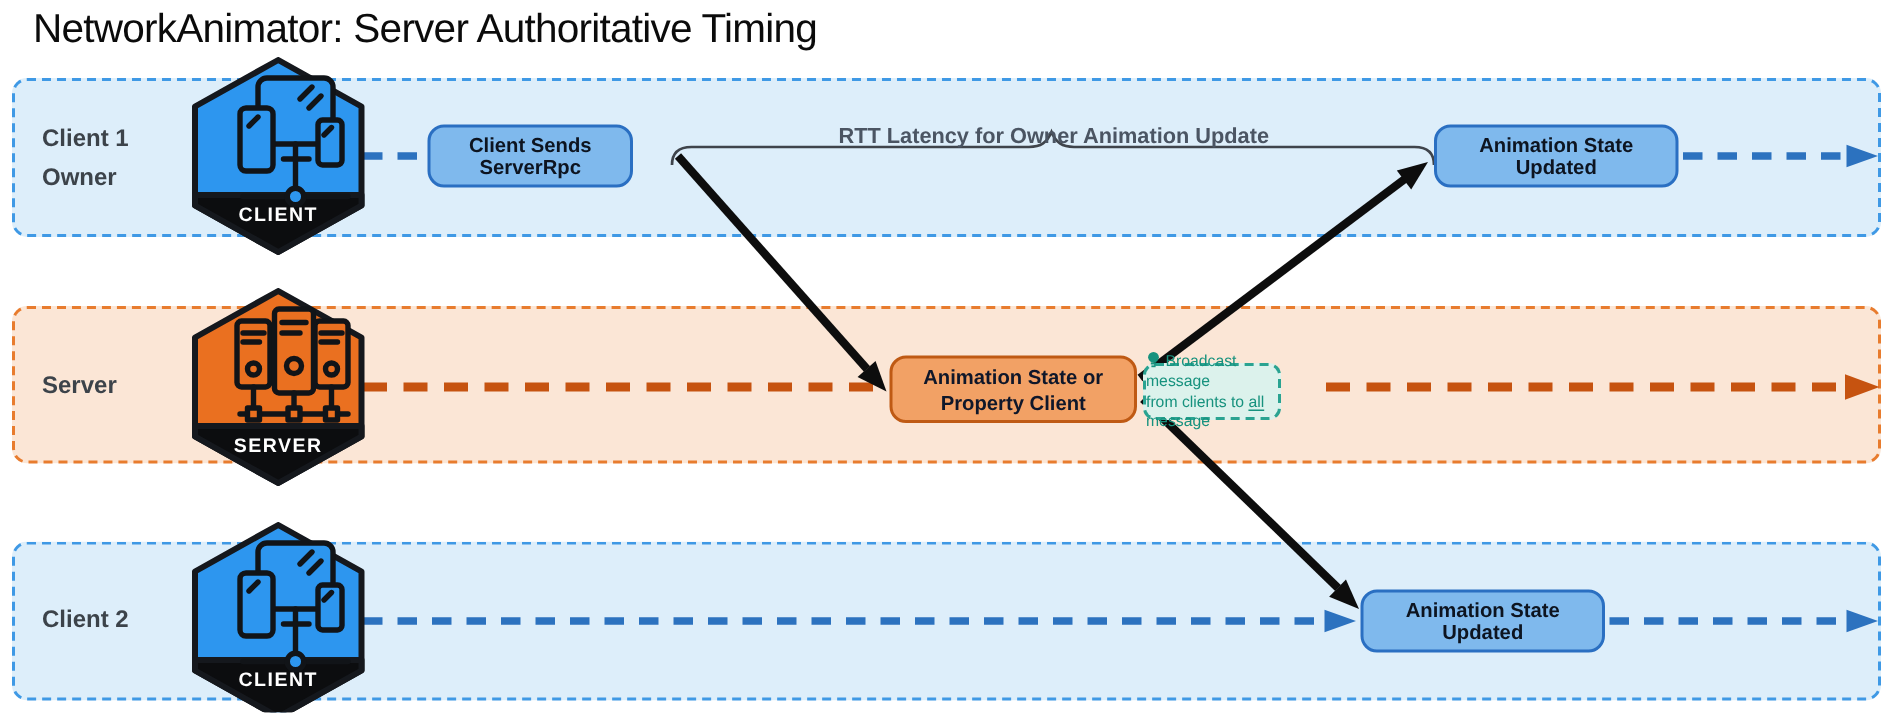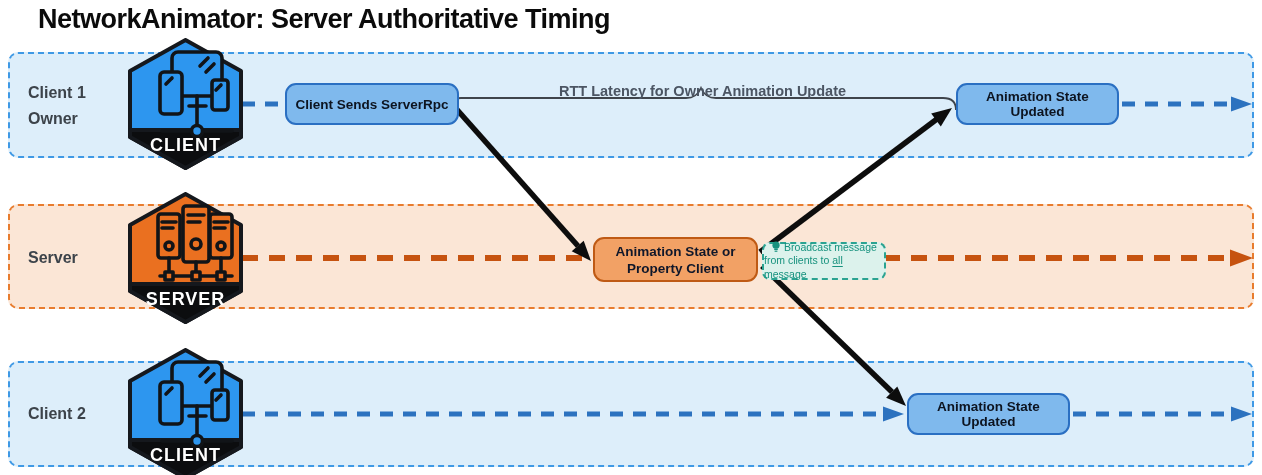--- a/index.html
+++ b/index.html
@@ -1,44 +1,44 @@
 <!DOCTYPE html>
 <html><head>
 <meta charset="utf-8">
 <style>
   html,body{margin:0;padding:0;background:#ffffff;}
   #canvas{position:relative;width:1262px;height:475px;background:#ffffff;overflow:hidden;
           font-family:"Liberation Sans", sans-serif;}
   .abs{position:absolute;}
-  #title{left:22px;top:4px;font-size:27px;font-weight:bold;color:#0b0b0b;letter-spacing:-0.5px;white-space:nowrap;margin-left:16px;}
+  #title{left:22px;top:4px;font-size:27px;font-weight:normal;color:#0b0b0b;letter-spacing:-0.5px;white-space:nowrap;}
   .lane{left:8px;width:1246px;border-radius:10px;box-sizing:border-box;z-index:1;}
   .lane.blue{background:#ddeefa;border:2px dashed #3f99e5;}
   .lane.orange{background:#fbe6d6;border:2px dashed #e87c2e;}
   #lane-client1{top:52px;height:106px;}
   #lane-server{top:204px;height:105px;}
   #lane-client2{top:361px;height:106px;}
   .lane-label{left:28px;font-size:16px;font-weight:bold;color:#3c434a;line-height:26px;z-index:4;}
   #label-client1{top:80px;}
   #label-server{top:245px;}
   #label-client2{top:401px;}
   .hexwrap{width:117px;height:132px;left:127px;z-index:5;}
   #hex-client1{top:38px;}
   #hex-server{top:192px;}
   #hex-client2{top:348px;}
   .hex-badge-label{position:absolute;left:0;top:97px;width:100%;text-align:center;
-     font-size:18px;font-weight:bold;color:#ffffff;letter-spacing:1px;z-index:2;}
+     font-size:13px;font-weight:bold;color:#ffffff;letter-spacing:1px;z-index:2;}
   .node{z-index:6;box-sizing:border-box;display:flex;align-items:center;justify-content:center;
         text-align:center;font-weight:bold;color:#0d1420;border-radius:11px;}
   .node.blue{background:#7fb9ed;border:2.5px solid #2a6fc2;font-size:13.5px;}
   .node.orangebox{background:#f2a165;border:2.5px solid #bf5a14;font-size:13.5px;line-height:17px;color:#0f172a;}
-  #node-rpc{left:285px;top:83px;width:174px;height:42px;}
+  #node-rpc{left:285px;top:83px;width:137px;height:42px;}
   #node-upd1{left:956px;top:83px;width:163px;height:42px;}
   #node-server{left:593px;top:237px;width:165px;height:45px;}
   #node-upd2{left:907px;top:393px;width:163px;height:42px;}
-  #note{left:762px;top:242px;width:124px;height:38px;z-index:7;box-sizing:border-box;
+  #note{left:762px;top:242px;width:92px;height:38px;z-index:7;box-sizing:border-box;
         background:#dcf2ec;border:2px dashed #2aa391;border-radius:8px;
         display:flex;flex-direction:column;align-items:center;justify-content:center;
         font-size:10.5px;line-height:13.5px;color:#17927e;font-weight:normal;}
   #note u{text-underline-offset:1.5px;text-align:right;}
   #rtt-label{left:450px;top:55px;width:505px;text-align:center;font-size:14.5px;font-weight:bold;color:#4b5563;z-index:4;margin-top:28px;}
   #overlay{left:0;top:0;z-index:3;pointer-events:none;}
   .bulb{display:inline-block;vertical-align:-2px;margin-right:3px;}
 </style>
 </head>
 <body>

